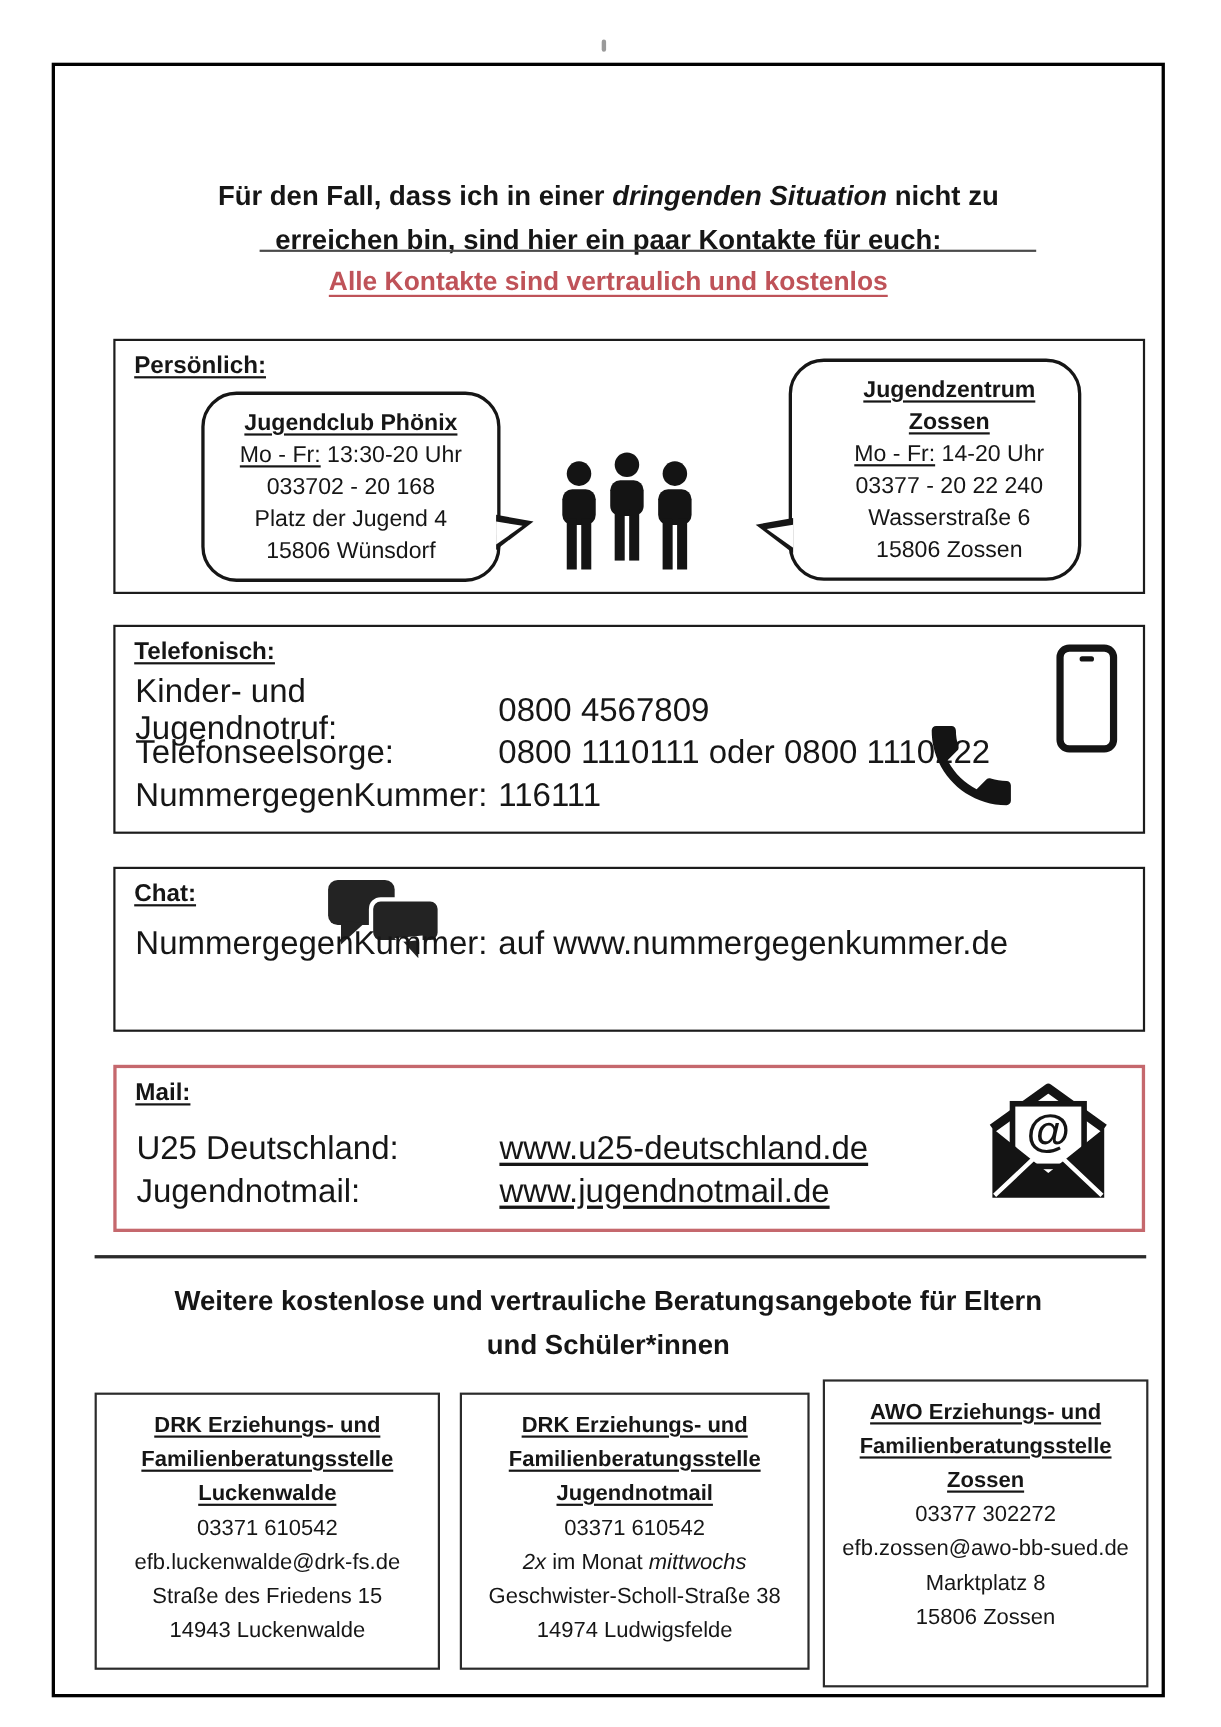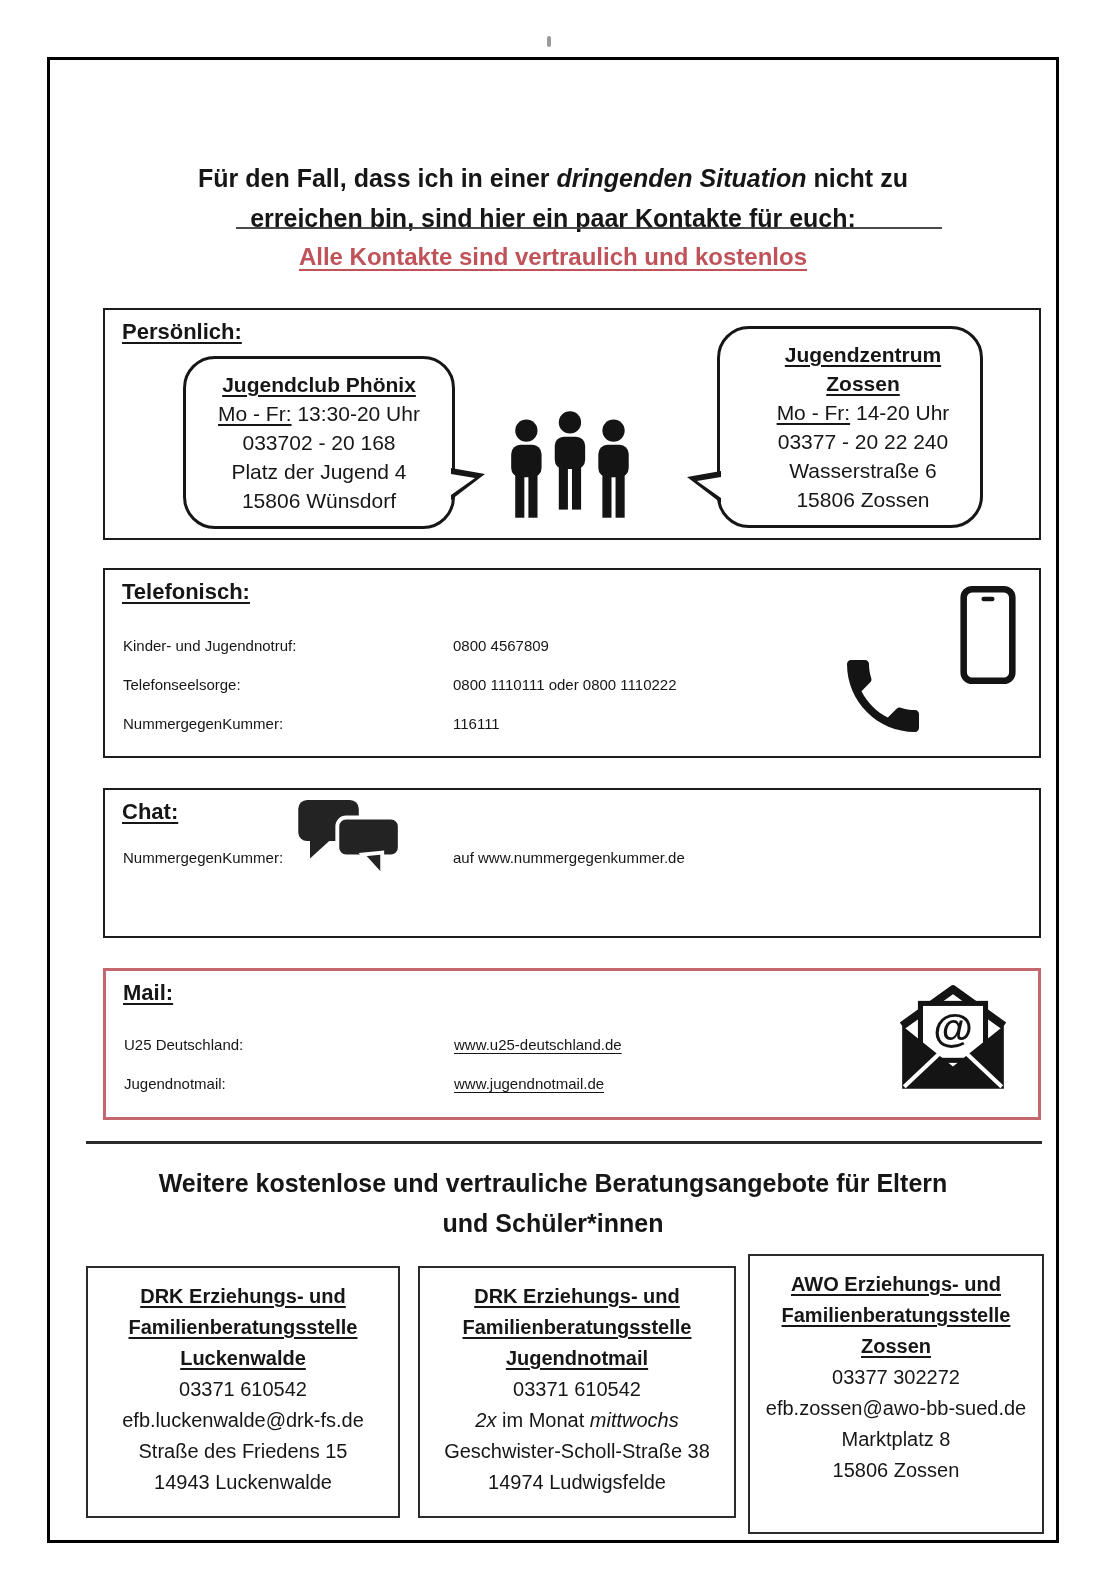--- a/index.html
+++ b/index.html
@@ -37,21 +37,21 @@
   .bubble-right { left: 612px; top: 16px; width: 266px; padding-left: 34px; }
   .bubble::before, .bubble::after { content: ""; position: absolute; width: 0; height: 0; border-style: solid; }
   .bubble-left::before { right: -33px; bottom: 26px; border-width: 6px 0 26px 34px; border-color: transparent transparent transparent #161616; }
   .bubble-left::after  { right: -23px; bottom: 31px; border-width: 4px 0 17px 24px; border-color: transparent transparent transparent #ffffff; }
   .bubble-right::before { left: -33px; bottom: 22px; border-width: 6px 34px 26px 0; border-color: transparent #161616 transparent transparent; }
   .bubble-right::after  { left: -23px; bottom: 27px; border-width: 4px 24px 17px 0; border-color: transparent #ffffff transparent transparent; }
   .people-icon { position: absolute; left: 393px; top: 94px; }
 
   
   .rows { position: absolute; left: 18px; }
-  .row { display: flex; align-items: center; height: 39px; font-size: 15px; }
+  .row { display: flex; align-items: center; height: 39px; font-size: 30px; }
   .row .label { width: 330px; flex: 0 0 330px; }
   .phone-panel { top: 508px; height: 190px; }
   .phone-panel .rows { top: 56px; }
   .phone-icons { position: absolute; right: 14px; top: 12px; width: 190px; height: 166px; }
   .smartphone-icon { position: absolute; right: 8px; top: 2px; }
   .handset-icon { position: absolute; left: 0; top: 66px; }
 
   .chat-panel { top: 728px; height: 150px; }
   .chat-panel .rows { top: 48px; }
   .chat-icon { position: absolute; left: 186px; top: 8px; }

